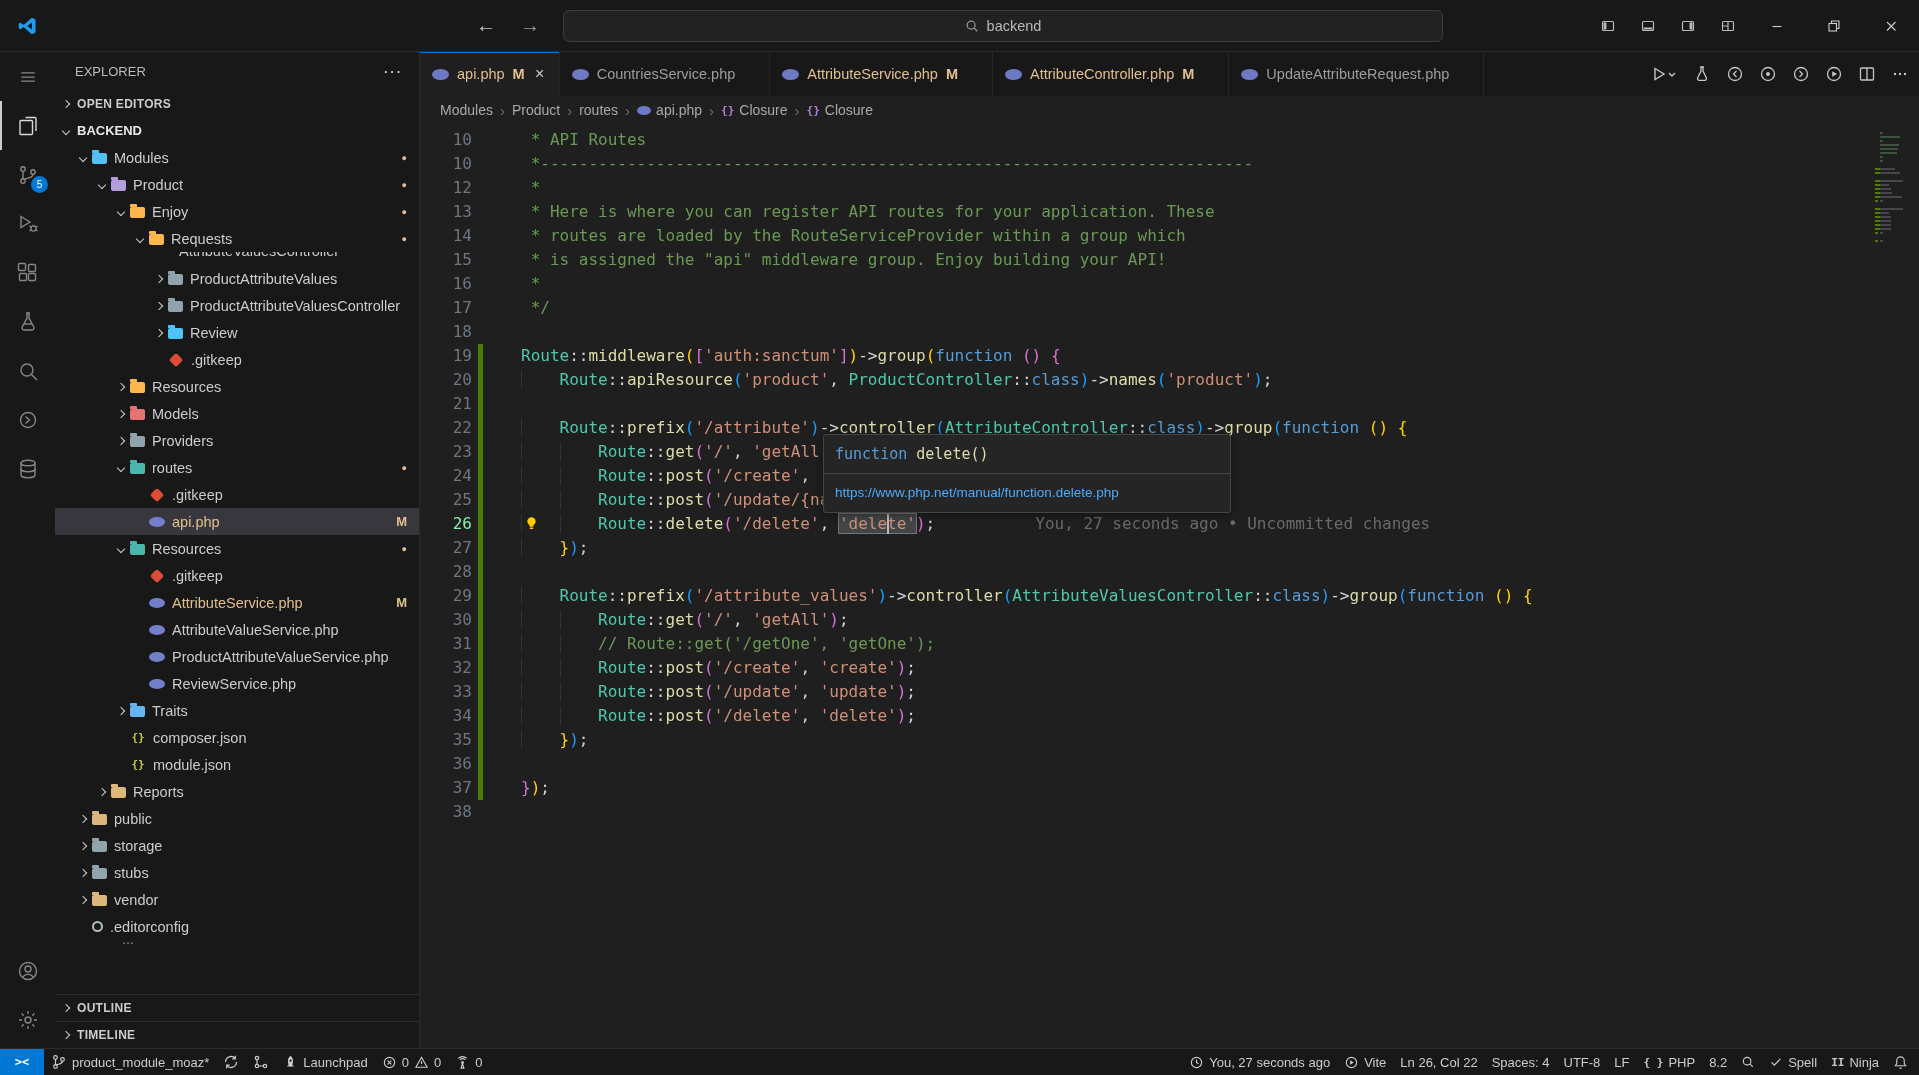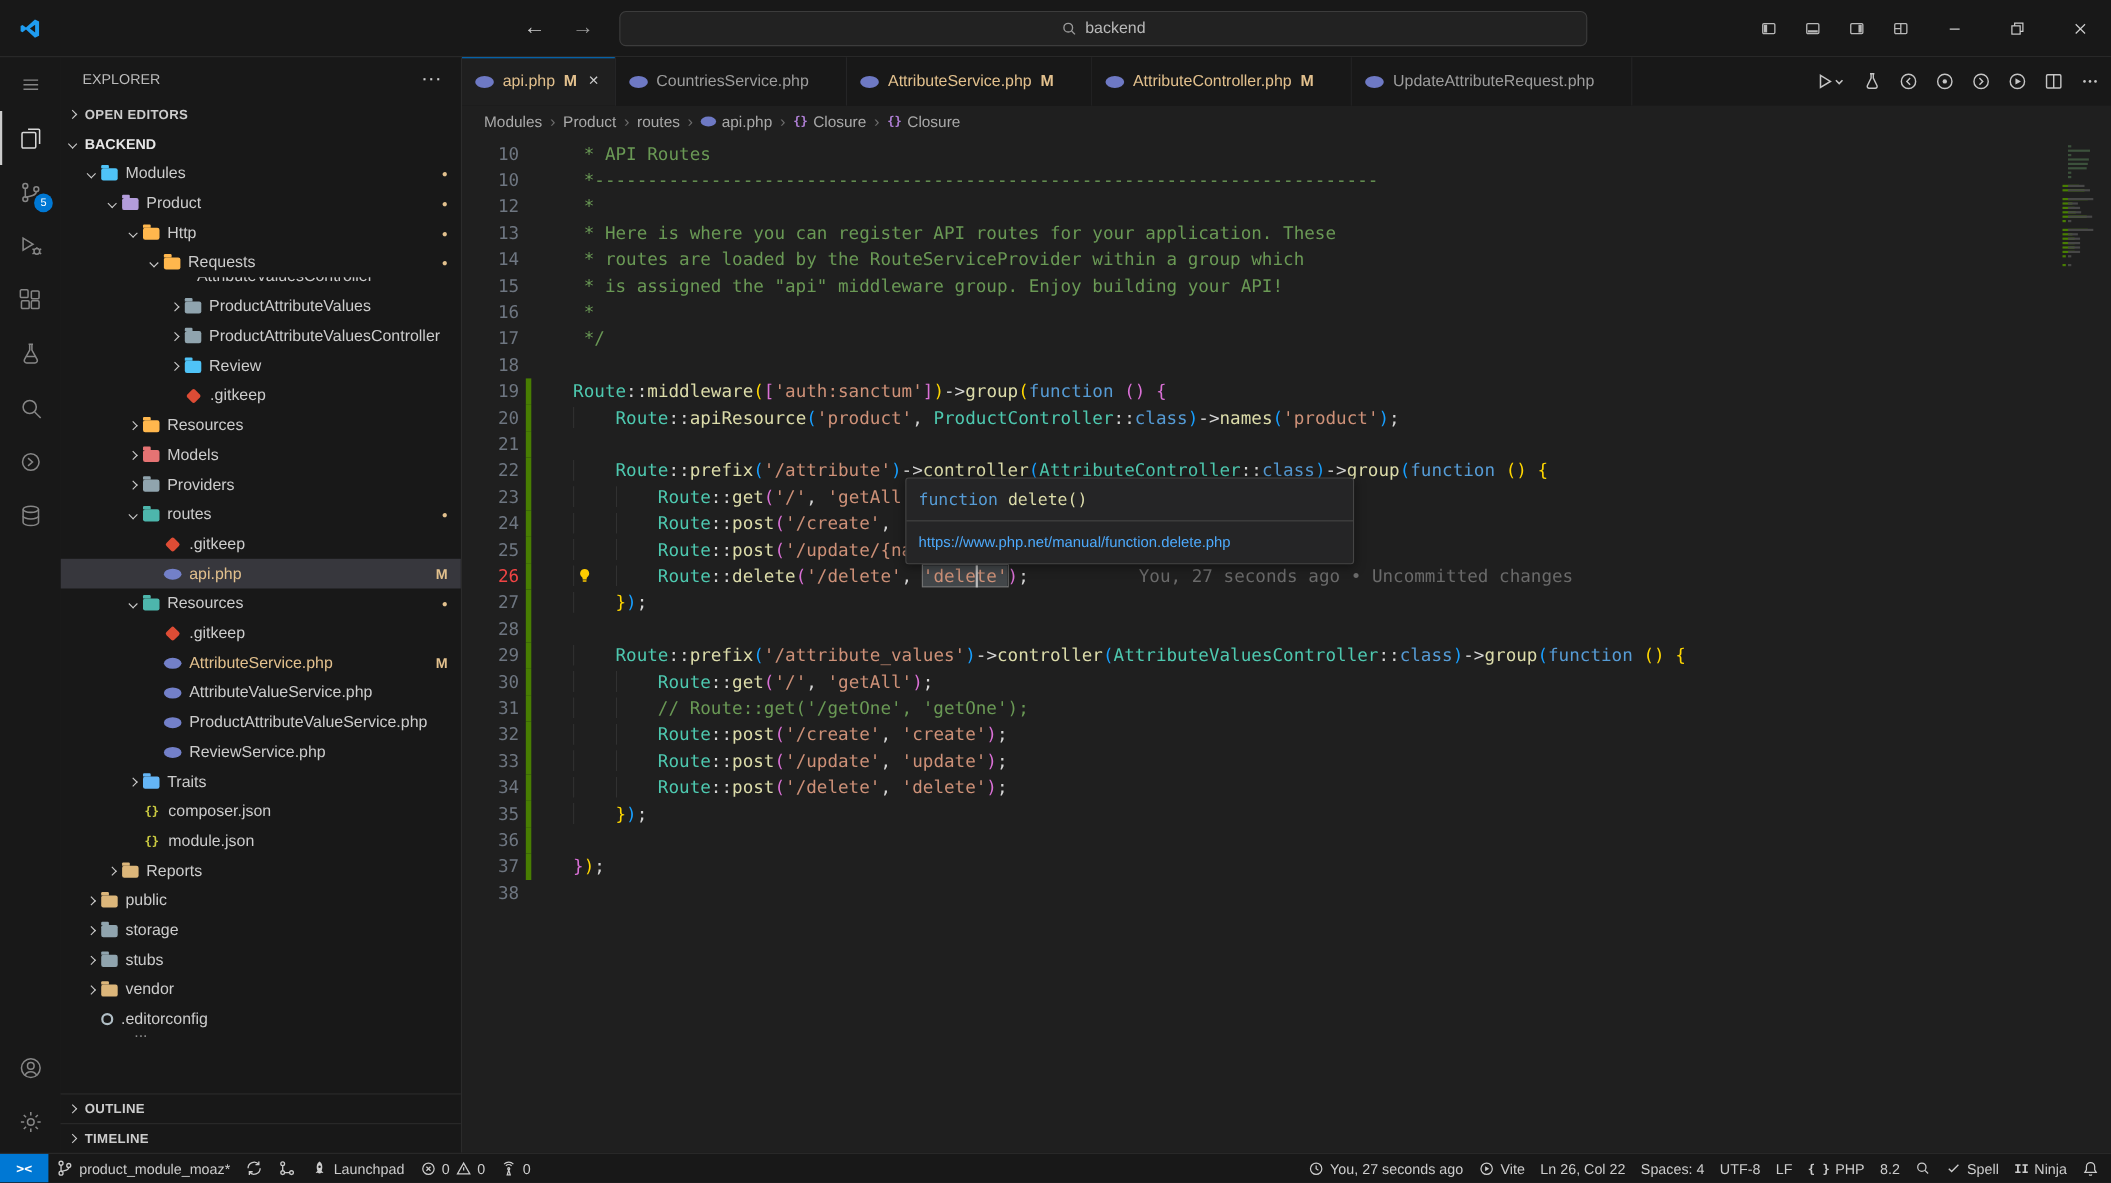--- a/index.html
+++ b/index.html
@@ -69,21 +69,21 @@
 .breadcrumbs{height:28px;display:flex;align-items:center;padding-left:20px;font-size:14px;color:#a9a9a9;gap:7px;flex:none}
 .bc-item{display:flex;align-items:center;gap:5px}
 .bc-sep{color:#6e6e6e;font-size:15px}
 .bc-ico-php{width:14px;height:9px;border-radius:50%;background:#6e79c4;display:inline-block}
 .bc-ico-closure{color:#b180d7;font:700 11px "DejaVu Sans Mono",monospace}
 
 .codearea{flex:1;position:relative;overflow:hidden;font-family:"DejaVu Sans Mono",monospace;font-size:16px;line-height:24px}
 .codelines{padding-top:4px}
 .cl{display:flex;height:24px;white-space:pre}
 .ln{width:52px;text-align:right;color:#6e7681;flex:none}
-.ln.on{color:#ef4444}
+.ln.on{color:#86efac}
 .gbar{width:5px;margin-left:6px;flex:none}
 .gbar.chg{background:#487e02}
 .txt{margin-left:38px;position:relative;flex:none}
 .tk-cm{color:#6a9955}
 .tk-cl{color:#4ec9b0}
 .tk-fn{color:#dcdcaa}
 .tk-kw{color:#569cd6}
 .tk-st{color:#ce9178}
 .tk-pl{color:#d4d4d4}
 .tk-b1{color:#ffd700}
@@ -298,21 +298,21 @@
               <span class="tbadge dot">●</span>
             </div>
             <div class="trow">
               <span class="tind" style="width: 57px;"></span>
               <span class="twisty">
                 <span class="chev down"></span>
               </span>
               <span class="ticon">
                 <span class="folder" style="background: rgb(255, 183, 77);"></span>
               </span>
-              <span class="tlabel">Http</span>
+              <span class="tlabel">Enjoy</span>
               <span class="tbadge dot">●</span>
             </div>
             <div class="trow">
               <span class="tind" style="width: 76px;"></span>
               <span class="twisty">
                 <span class="chev down"></span>
               </span>
               <span class="ticon">
                 <span class="folder" style="background: rgb(255, 183, 77);"></span>
               </span>

